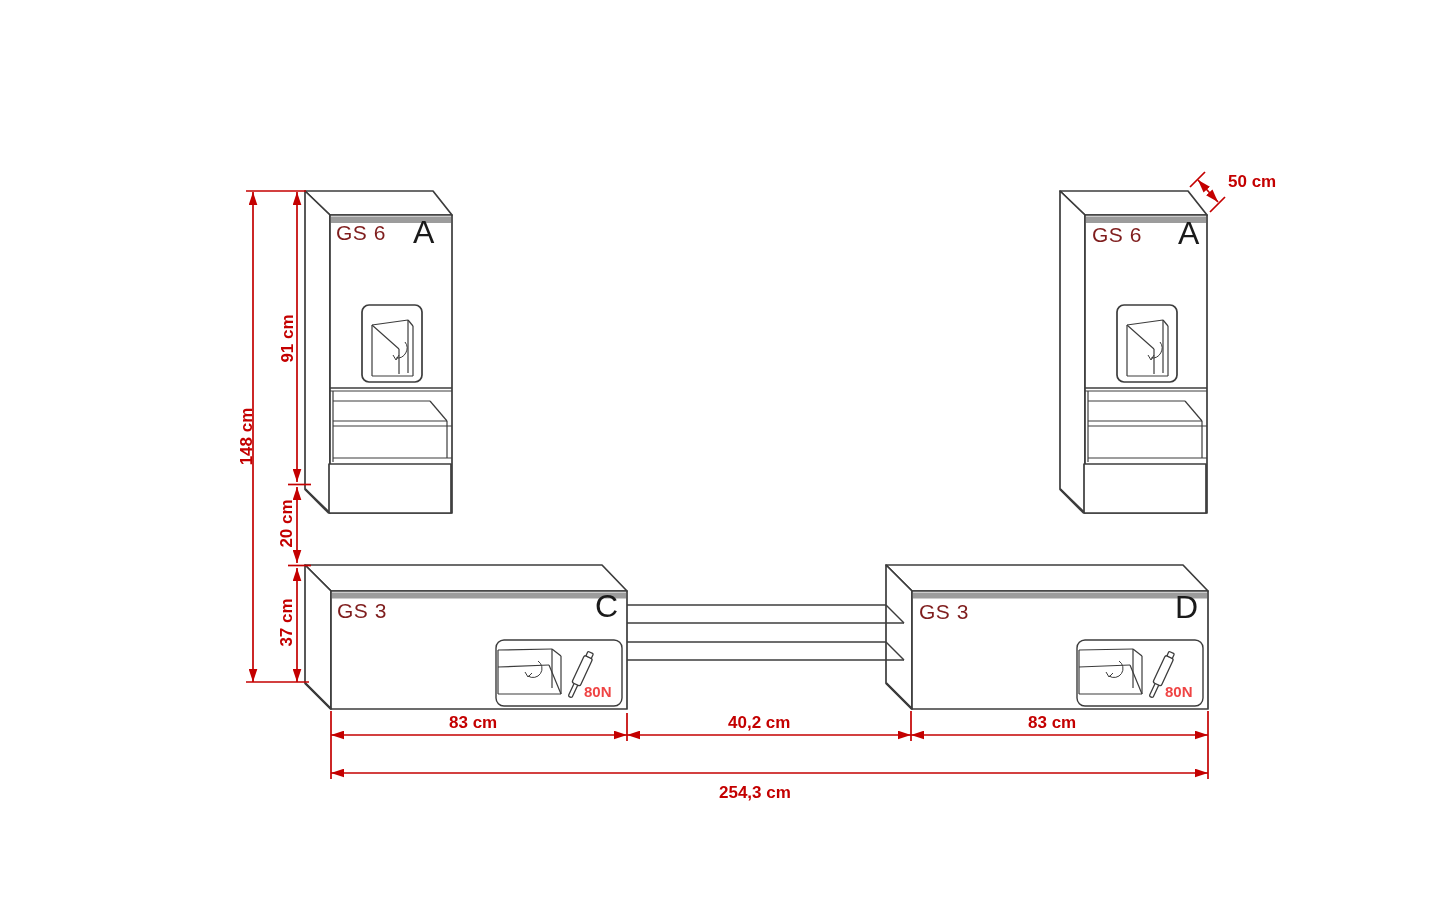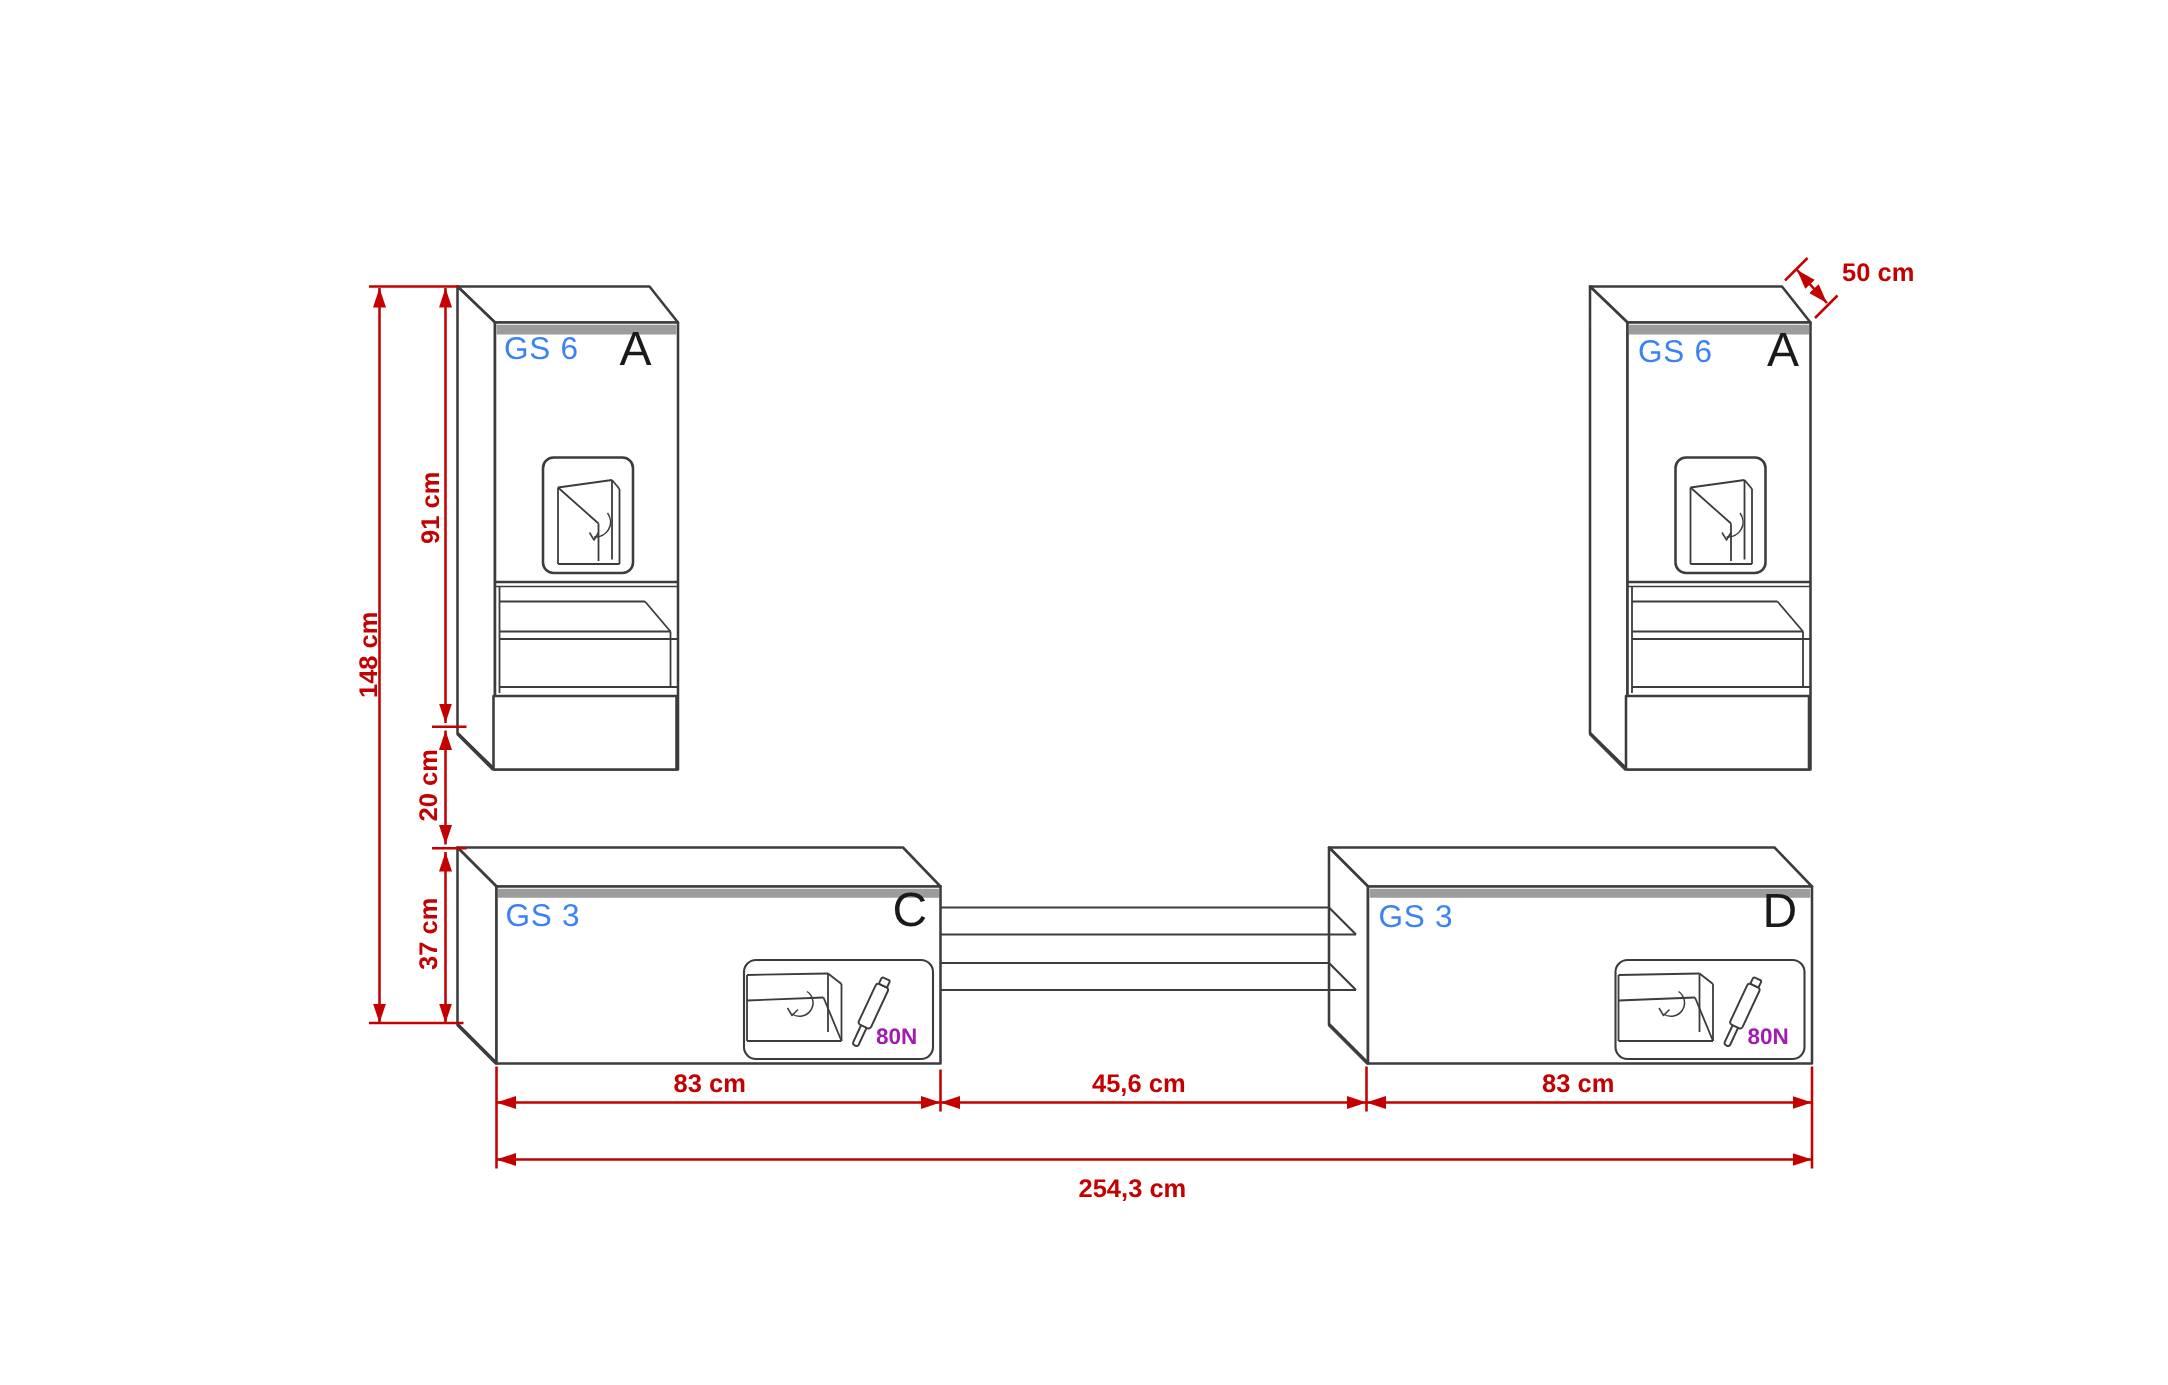--- a/index.html
+++ b/index.html
@@ -2,26 +2,26 @@
 <html><head>
 <meta charset="utf-8">
 <style>
   html,body{margin:0;padding:0;background:#ffffff;}
   #stage{
     position:relative;width:1445px;height:923px;background:#ffffff;
     font-family:"Liberation Sans",sans-serif;overflow:hidden;
   }
   #lineart{position:absolute;left:0;top:0;}
   .lbl{position:absolute;white-space:nowrap;line-height:1;}
-  .model{font-size:21px;color:#3b82f6;letter-spacing:0.5px;}
+  .model{font-size:21px;color:#7f1d1d;letter-spacing:0.5px;}
   .letter{font-size:32px;color:#1a1a1a;}
   .dim{font-size:17px;font-weight:bold;color:#c40000;}
   .dim.v{transform:rotate(-90deg);transform-origin:center;text-align:center;width:70px;}
   .dim.h{text-align:left;}
-  .spring{font-size:15px;font-weight:bold;color:#a21caf;}
+  .spring{font-size:15px;font-weight:bold;color:#ef4444;}
 </style>
 </head>
 <body>
 
 <div id="stage">
 
   <svg id="lineart" width="1445" height="923" viewBox="0 0 1445 923">
     <defs>
       <marker id="ra" viewBox="0 0 12 8" refX="12" refY="4" markerWidth="13" markerHeight="9" markerUnits="userSpaceOnUse" orient="auto-start-reverse">
         <path d="M0,0 L12,4 L0,8 z" fill="#c40000"></path>
@@ -147,17 +147,17 @@
   <div class="lbl model" style="left:919px;top:601px">GS 3</div>
   <div class="lbl letter" style="left:1175px;top:591px">D</div>
   <div class="lbl spring" style="left:1165px;top:684px">80N</div>
 
   <div class="lbl dim v" style="left:211px;top:428px">148 cm</div>
   <div class="lbl dim v" style="left:252px;top:330px">91 cm</div>
   <div class="lbl dim v" style="left:251px;top:515px">20 cm</div>
   <div class="lbl dim v" style="left:251px;top:614px">37 cm</div>
   <div class="lbl dim" style="left:1228px;top:173px">50 cm</div>
   <div class="lbl dim h" style="left:449px;top:714px;width:60px">83 cm</div>
-  <div class="lbl dim h" style="left:728px;top:714px;width:80px">45,6 cm</div>
+  <div class="lbl dim h" style="left:728px;top:714px;width:80px">40,2 cm</div>
   <div class="lbl dim h" style="left:1028px;top:714px;width:60px">83 cm</div>
   <div class="lbl dim h" style="left:719px;top:784px;width:100px">254,3 cm</div>
 
 </div>
 
 </body></html>

